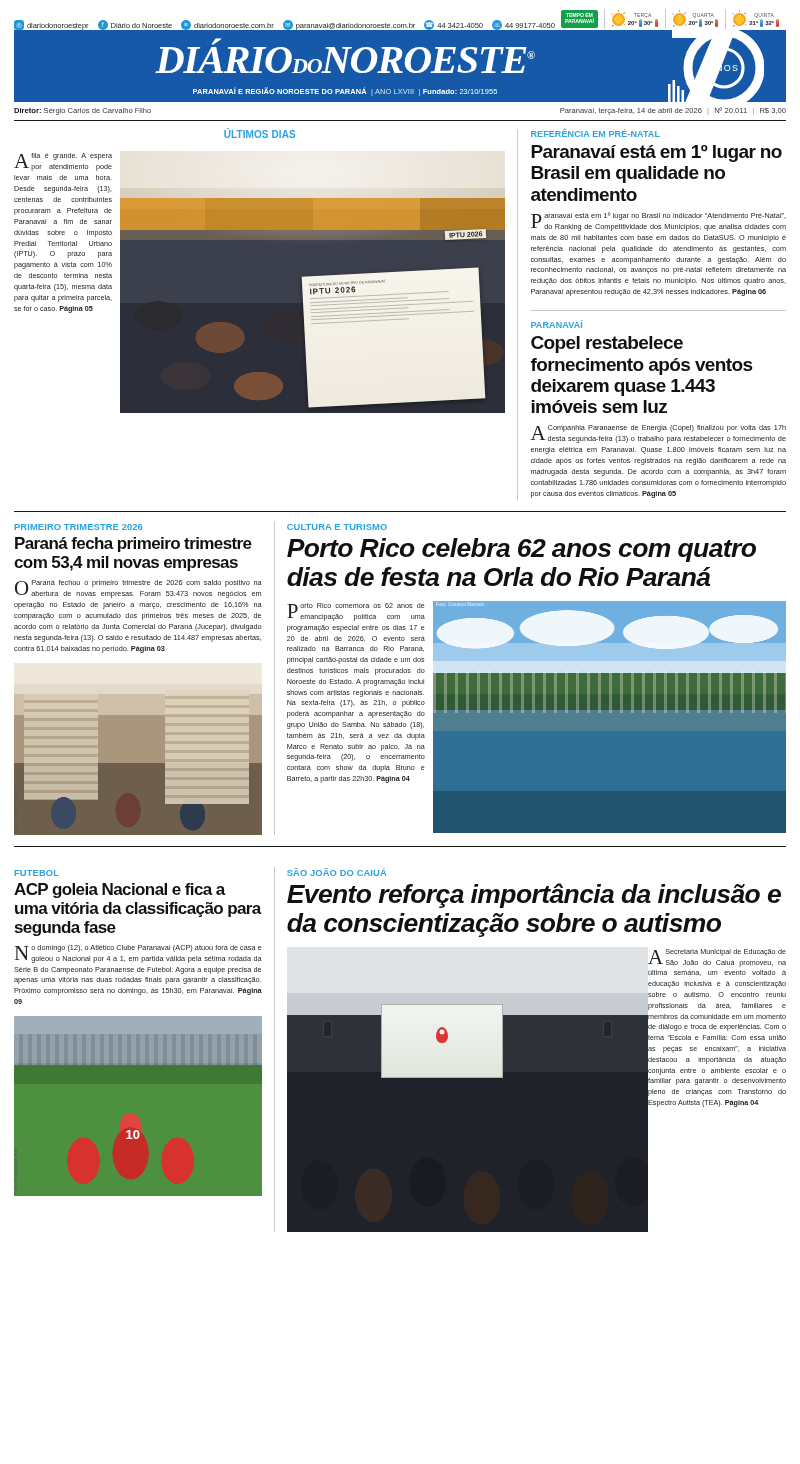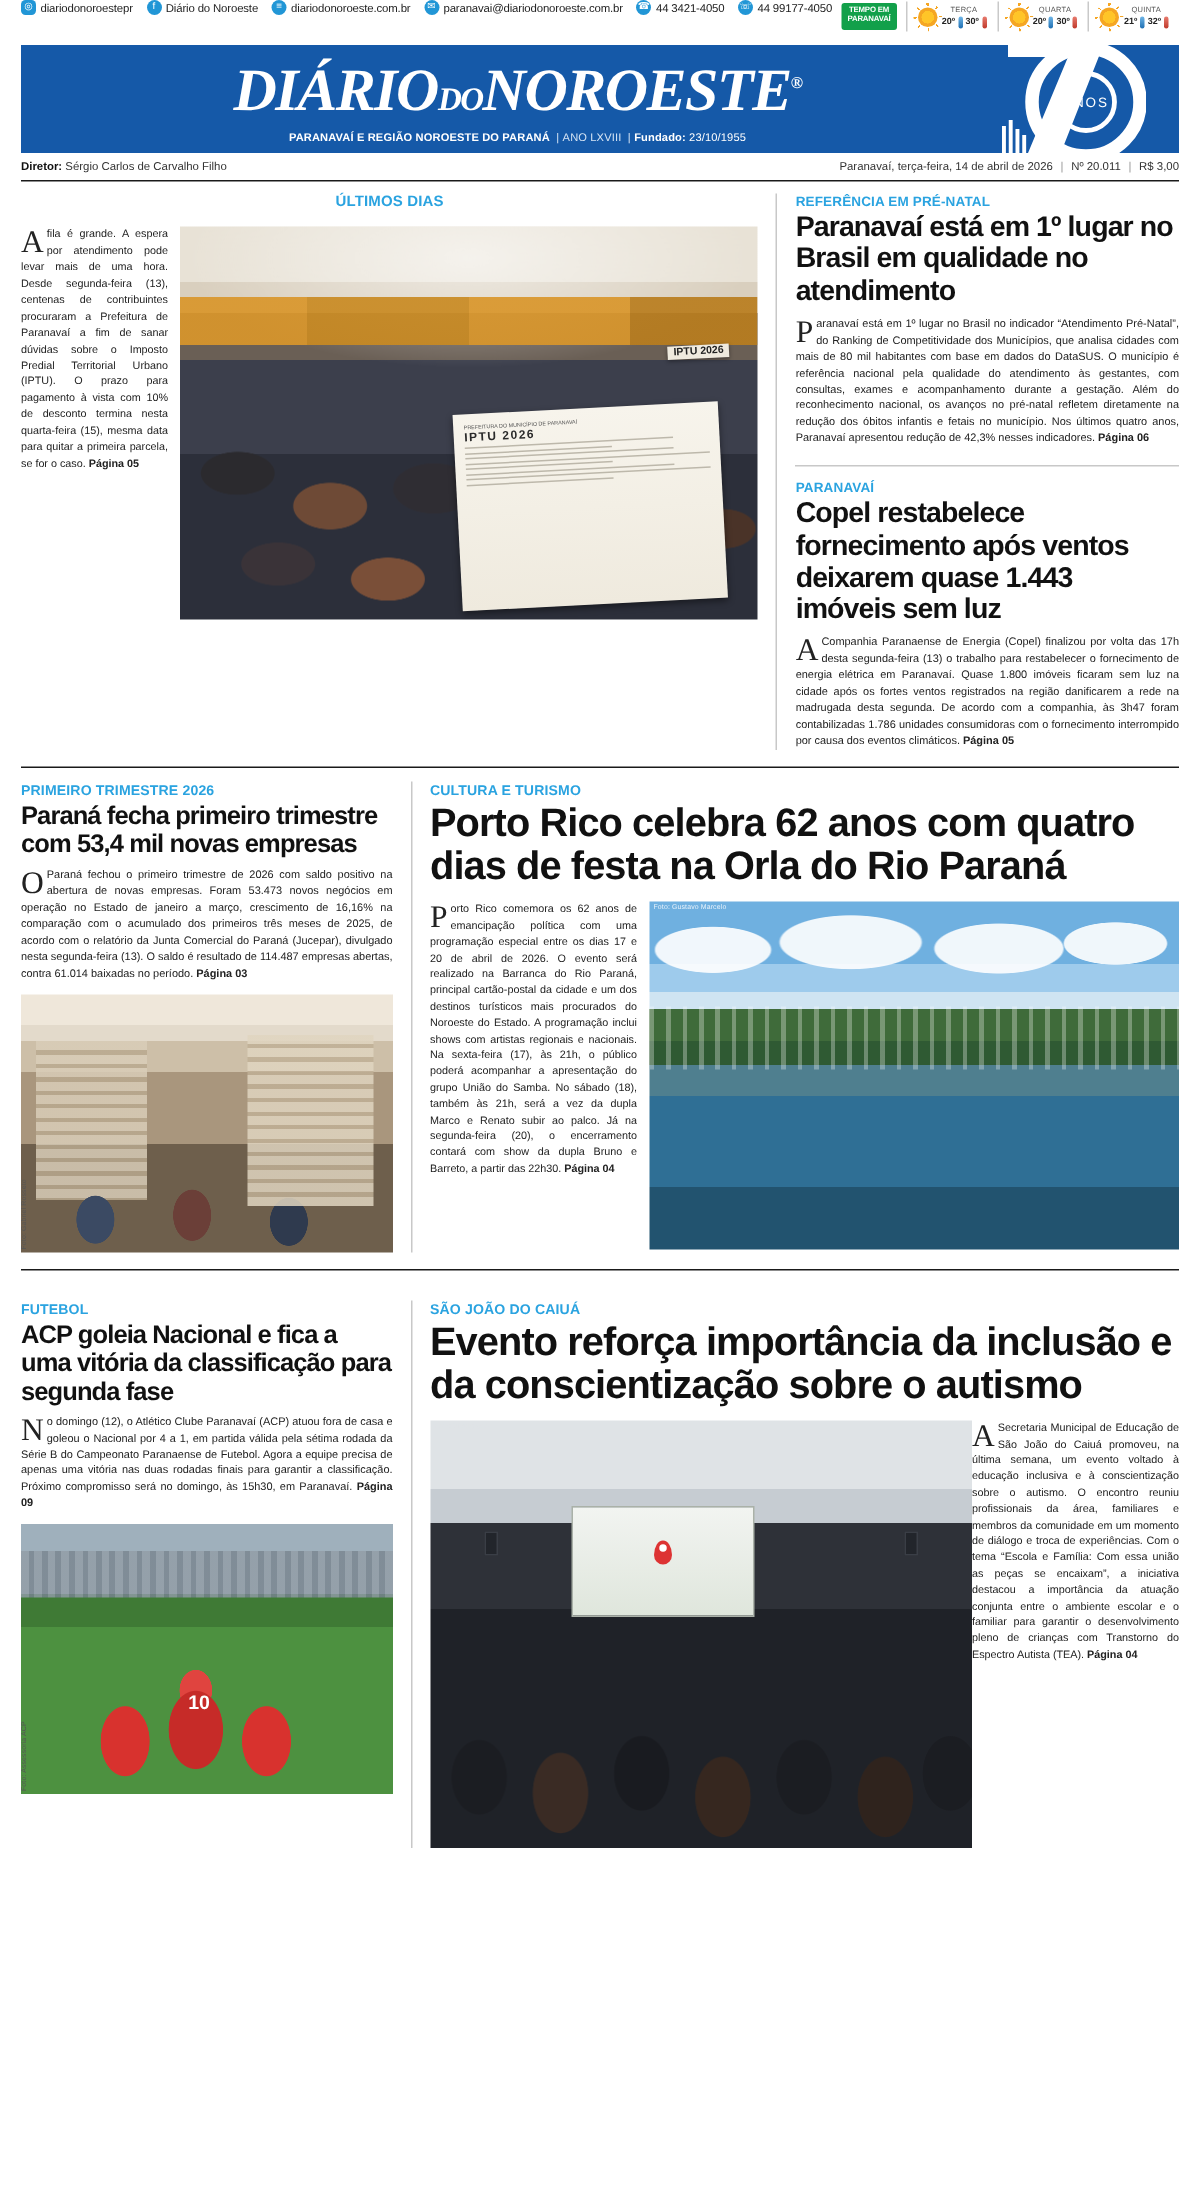--- a/index.html
+++ b/index.html
@@ -7,21 +7,21 @@
     width: 800px; height: 1464px;
     background: #ffffff;
     font-family: "Liberation Sans", sans-serif;
     color: #1a1a1a;
     overflow: hidden;
   }
   .page { width: 800px; height: 1464px; position: relative; background:#fff; }
 
   
   .topbar {
-    display:flex; align-items:flex-start;
+    display:flex; align-items:flex-end;
     height: 30px; padding: 0 14px;
     font-size: 7.5px; color:#222; gap: 0px;
     border-bottom: 0;
   }
   .contact-list { display:flex; align-items:center; gap:9px; flex:0 0 auto; }
   .contact { display:flex; align-items:center; gap:3px; white-space:nowrap; }
   .cicon {
     width:10px; height:10px; border-radius:50%;
     background:#2196d6; color:#fff;
     display:inline-flex; align-items:center; justify-content:center;
@@ -162,21 +162,21 @@
   .r-hl1 { font-size:19px; line-height:1.12; }
   .r-body { margin-top:6px; }
   .hr-thin { height:1px; background:#c8c8c8; margin:12px 0 9px; }
 
   .row2 { display:flex; gap:12px; margin-top:11px; padding-top:9px; border-top:1.5px solid #1a1a1a; }
   .row2 .left { width:252px; }
   .row2 .right { width:508px; }
   .c2-kicker { font-size:9.4px; margin-bottom:2px; }
   .c2-hl { font-size:17px; line-height:1.12; }
   .big-kicker { font-size:9.4px; margin-bottom:2px; }
-  .big-hl { font-size:26.5px; line-height:1.1; }
+  .big-hl { font-size:26.5px; line-height:1.1;font-style:italic; }
   .row2-photoL { height:172px; margin-top:8px; }
   .pr-body { display:flex; gap:8px; margin-top:9px; }
   .pr-col { width:138px; flex:0 0 138px; }
   .pr-col .body-txt { font-size:7.2px; line-height:1.5; }
   .pr-photo { flex:1; height:232px; }
 
   .row3 { display:flex; gap:12px; margin-top:11px; padding-top:20px; border-top:1.5px solid #1a1a1a; }
   .row3 .left { width:252px; }
   .row3 .right { width:508px; }
   .row3-photoL { height:180px; margin-top:8px; }

